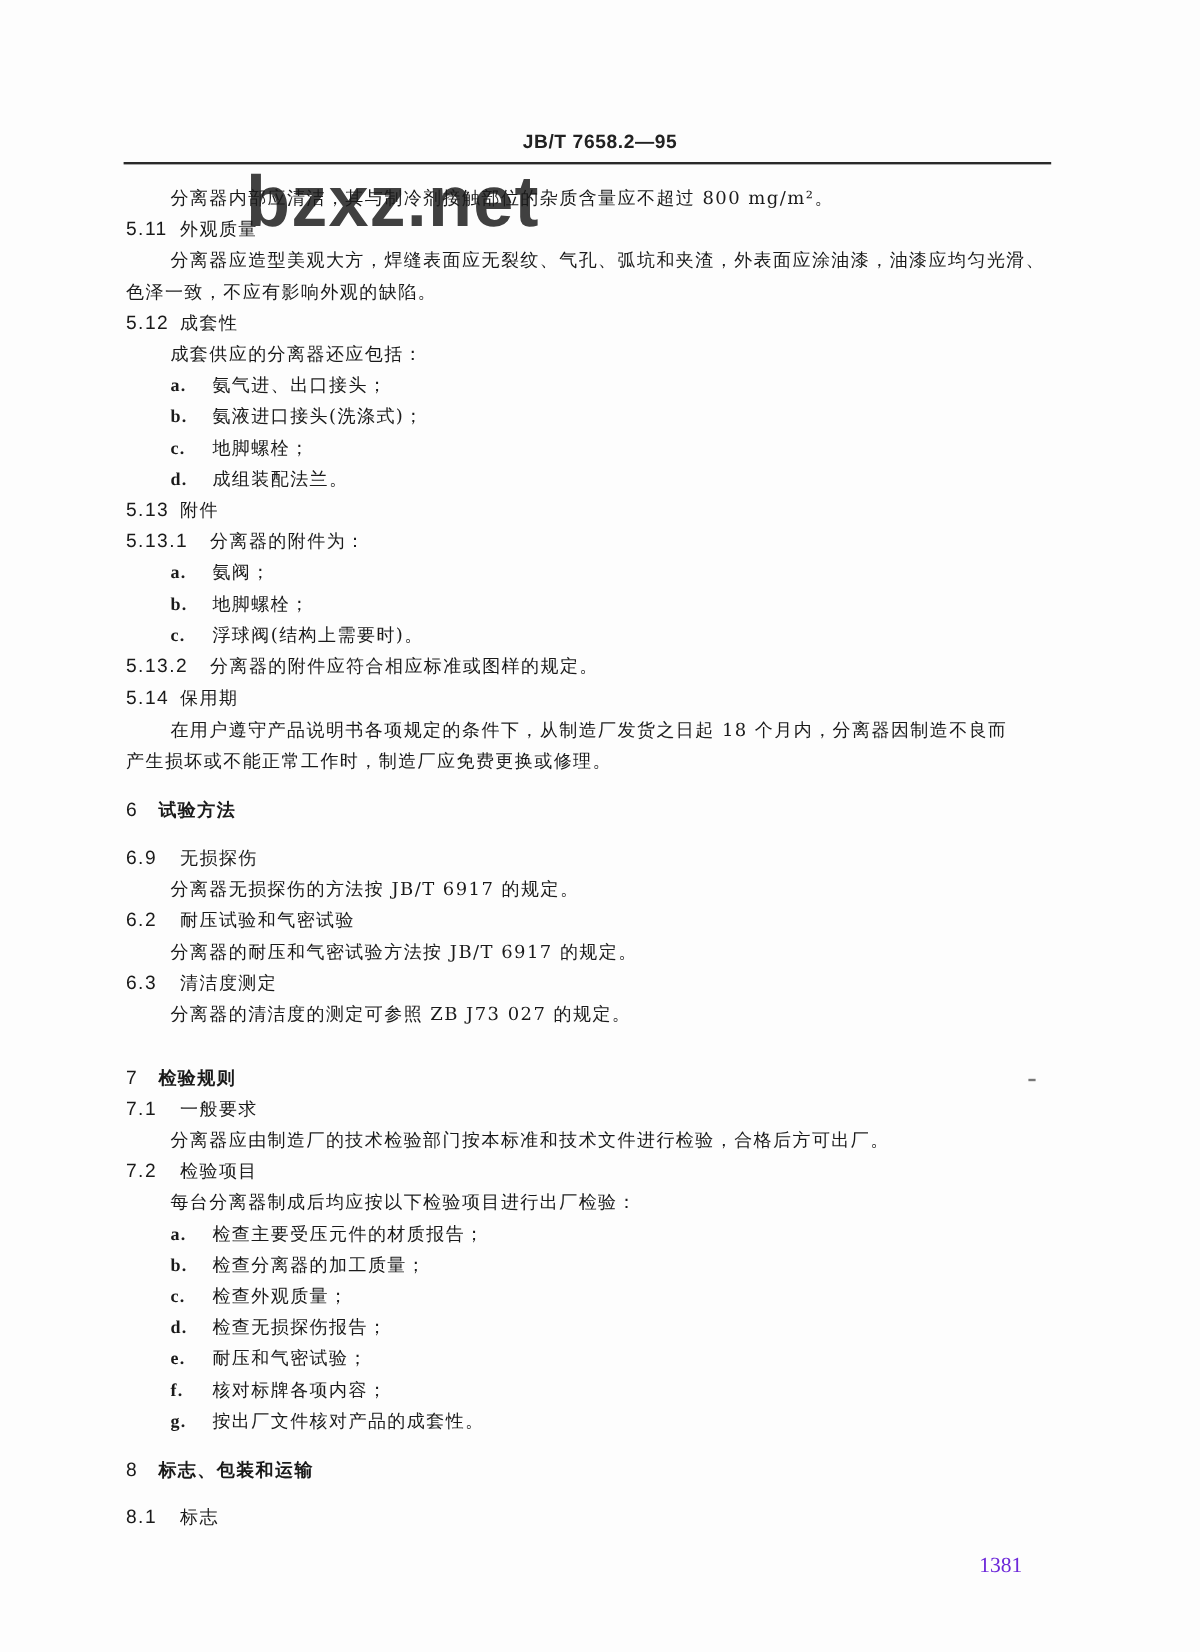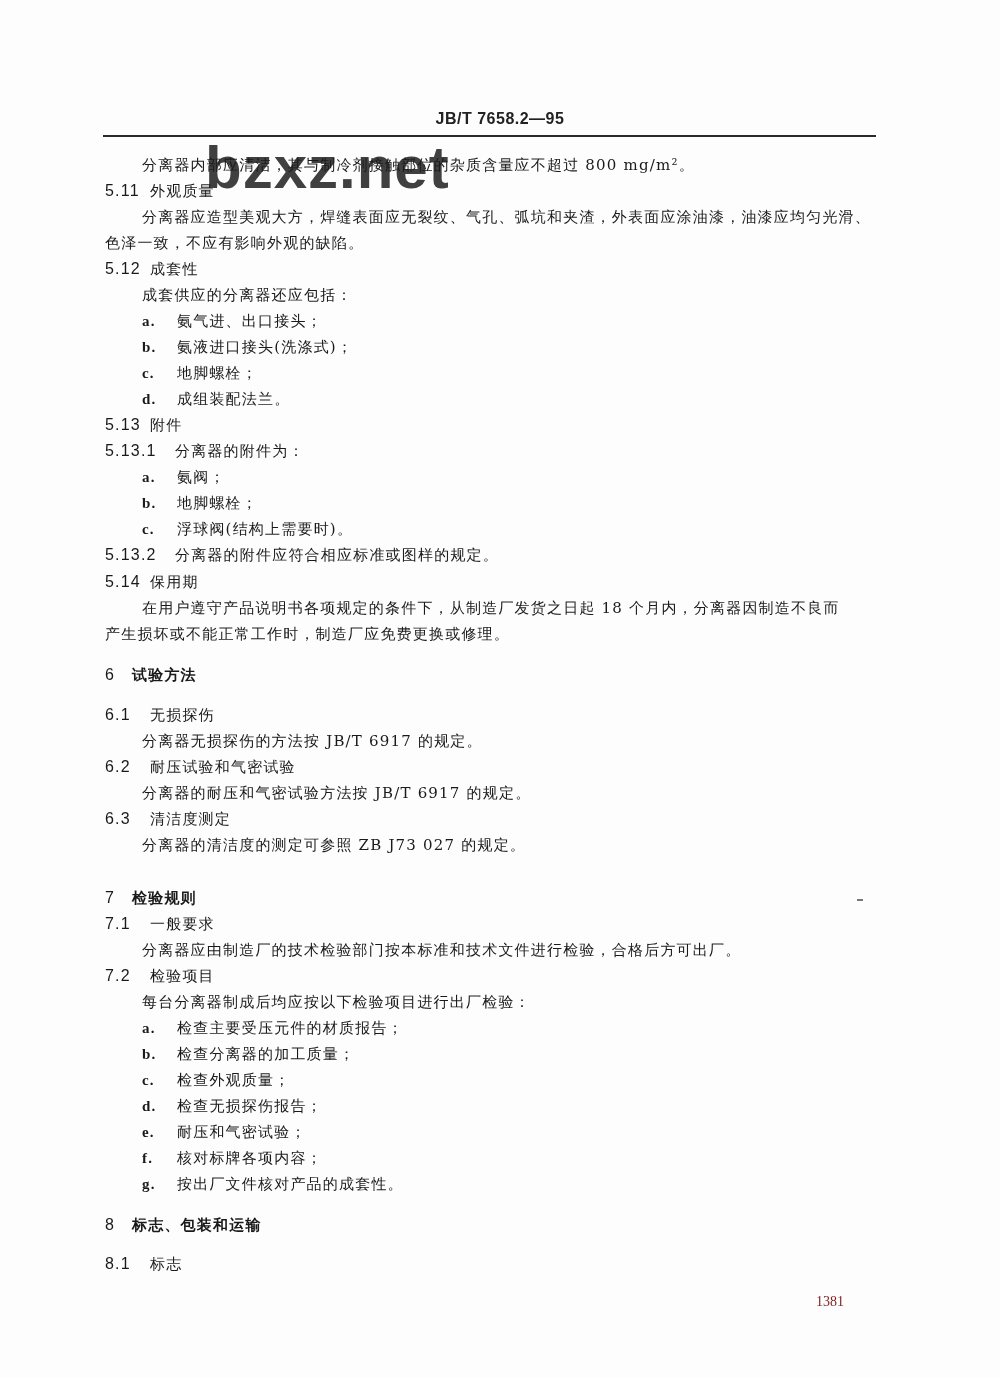--- a/index.html
+++ b/index.html
@@ -15,21 +15,21 @@
   .num  { font-family:Liberation Sans, sans-serif; font-size:16px; display:inline-block; }
   .h-sec { left:105px; }
   .h-sec .num { width:45px; }
   .h-sub3 .num { width:70px; }
   .h-main { font-weight:bold; }
   .h-main .num { width:27px; font-weight:normal; }
   .para { left:142px; }
   .cont { left:105px; }
   .item { left:142px; }
   .item .lbl { display:inline-block; width:35px; font-weight:bold; font-family:"Liberation Serif", serif; }
-  .pagenum { position:absolute; left:816px; top:1294px; font-family:"Liberation Serif", serif; font-size:14px; color:#7f1d1d; }
+  .pagenum { position:absolute; left:816px; top:1294px; font-family:"Liberation Serif", serif; font-size:18px; color:#6d28d9; }
   .speck { position:absolute; left:857px; top:899px; width:6px; height:2px; background:#777; }
 </style>
 </head>
 <body>
 
 <div class="page">
 
   <div class="header">JB/T 7658.2—95</div>
   <div class="rule"></div>
   <div class="watermark">bzxz.net</div>
@@ -68,21 +68,21 @@
     <span class="num">5.14</span><span>保用期</span>
   </div>
   <div class="line para" style="top:598px;text-align:right;">在用户遵守产品说明书各项规定的条件下，从制造厂发货之日起 18 个月内，分离器因制造不良而</div>
   <div class="line cont" style="top:624px;">产生损坏或不能正常工作时，制造厂应免费更换或修理。</div>
 
   <div class="line h-sec h-main" style="top:665px;">
     <span class="num">6</span><span>试验方法</span>
   </div>
 
   <div class="line h-sec" style="top:705px;">
-    <span class="num">6.1</span><span>无损探伤</span>
+    <span class="num">6.9</span><span>无损探伤</span>
   </div>
   <div class="line para" style="top:731px;">分离器无损探伤的方法按 JB/T 6917 的规定。</div>
   <div class="line h-sec" style="top:757px;">
     <span class="num">6.2</span><span>耐压试验和气密试验</span>
   </div>
   <div class="line para" style="top:783px;">分离器的耐压和气密试验方法按 JB/T 6917 的规定。</div>
   <div class="line h-sec" style="top:809px;">
     <span class="num">6.3</span><span>清洁度测定</span>
   </div>
   <div class="line para" style="top:835px;">分离器的清洁度的测定可参照 ZB J73 027 的规定。</div>

